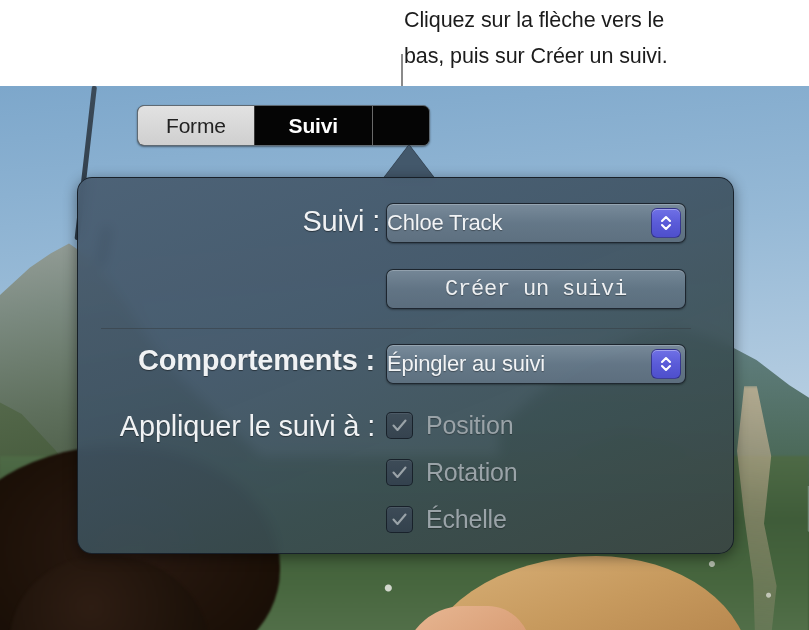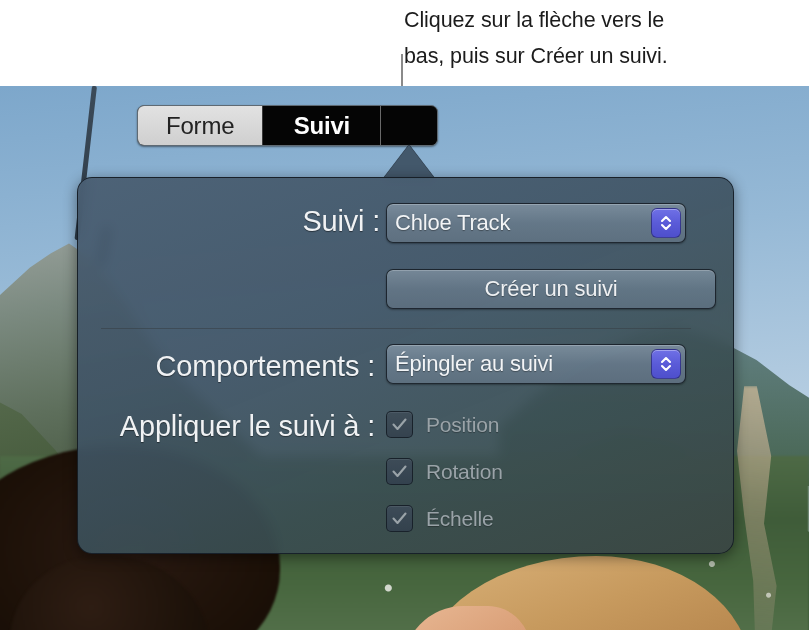--- a/index.html
+++ b/index.html
@@ -129,21 +129,21 @@
     position: absolute; left: 137px; top: 105px;
     height: 41px; display: flex; align-items: stretch;
     border-radius: 7px;
     border: 1px solid #5f6a73;
     box-shadow: 0 1px 2px rgba(0,0,0,.45), inset 0 1px 0 rgba(255,255,255,.35);
     overflow: hidden;
     background: #111;
   }
   .seg {
     display: flex; align-items: center; justify-content: center;
-    font-size: 24px; padding: 0 28px; letter-spacing: -0.2px;
+    font-size: 21px; padding: 0 28px; letter-spacing: -0.2px;
   }
   .seg-forme {
     background: linear-gradient(180deg, #e2e2e2 0%, #cfcfcf 100%);
     color: #222; min-width: 114px;
   }
   .seg-suivi {
     background: #050505; color: #ffffff; font-weight: 700; min-width: 118px;
     border-left: 1px solid #3b3b3b;
   }
   .seg-arrow {
@@ -177,21 +177,21 @@
     text-align: right; white-space: nowrap;
     text-shadow: 0 1px 1px rgba(0,0,0,.45);
   }
 
   .popup-button {
     display: flex; align-items: center; justify-content: flex-start;
     height: 40px; border-radius: 7px;
     background: linear-gradient(180deg, rgba(125,143,159,.92) 0%, rgba(103,122,139,.92) 50%, rgba(96,114,130,.92) 100%);
     border: 1px solid rgba(22,30,38,.9);
     box-shadow: inset 0 1px 0 rgba(255,255,255,.22), 0 1px 2px rgba(0,0,0,.35);
-    position: relative; padding-left: 8px; padding-right: 46px;
+    position: relative; padding-left: 0; padding-right: 46px;
   }
   .popup-button .pb-text {
     color: #f2f4f6; font-size: 22px; letter-spacing: -0.2px; white-space: nowrap;
     text-shadow: 0 1px 1px rgba(0,0,0,.35);
   }
   .stepper {
     position: absolute; right: 4px; top: 4px;
     width: 30px; height: 30px; border-radius: 6px;
     background: linear-gradient(180deg, #6f70e6 0%, #5a5bd8 50%, #4e4fcc 100%);
     border: 1px solid rgba(30,30,90,.6);
@@ -221,21 +221,21 @@
   .checkbox-row { position: absolute; display: flex; align-items: center; gap: 13px; }
   .checkbox {
     width: 27px; height: 27px; border-radius: 5px;
     background: linear-gradient(180deg, rgba(62,76,88,.95) 0%, rgba(52,66,78,.95) 100%);
     border: 1px solid rgba(20,28,36,.85);
     display: flex; align-items: center; justify-content: center;
     box-shadow: inset 0 1px 0 rgba(255,255,255,.08);
   }
   .checkbox svg { display: block; }
   .check-label {
-    color: #9aa3a8; font-size: 21px; letter-spacing: -0.2px; white-space: nowrap;
+    color: #9aa3a8; font-size: 25px; letter-spacing: -0.2px; white-space: nowrap;
     text-shadow: 0 1px 1px rgba(0,0,0,.3);
   }
 </style>
 </head>
 <body>
 
 <div id="root">
 
   <div class="caption-band">
     <div class="caption-text">Cliquez sur la flèche vers le
@@ -281,27 +281,27 @@
     <div class="popup-button" style="position:absolute; left:308px; top:25px; width:300px;">
       <span class="pb-text">Chloe Track</span>
       <span class="stepper">
         <svg width="16" height="20" viewBox="0 0 16 20" aria-hidden="true">
           <path d="M4 8 L8 4 L12 8" fill="none" stroke="#ffffff" stroke-width="2.1" stroke-linecap="round" stroke-linejoin="round"></path>
           <path d="M4 12 L8 16 L12 12" fill="none" stroke="#ffffff" stroke-width="2.1" stroke-linecap="round" stroke-linejoin="round"></path>
         </svg>
       </span>
     </div>
 
-    <div class="push-button" style="position:absolute; left:308px; top:91px; width:330px;">
+    <div class="push-button" style="position:absolute; left:308px; top:91px; width:300px;font-family:Liberation Mono, monospace;">
       <span class="pbn-text">Créer un suivi</span>
     </div>
 
     <div class="separator" style="position:absolute; left:23px; top:150px; width:590px;"></div>
 
-    <div class="row" style="left:0; top:172px; width:297px; justify-content:flex-end;">
+    <div class="row" style="left:0; top:166px; width:297px; justify-content:flex-end;font-weight:bold;">
       <span class="field-label">Comportements :</span>
     </div>
     <div class="popup-button" style="position:absolute; left:308px; top:166px; width:300px;">
       <span class="pb-text">Épingler au suivi</span>
       <span class="stepper">
         <svg width="16" height="20" viewBox="0 0 16 20" aria-hidden="true">
           <path d="M4 8 L8 4 L12 8" fill="none" stroke="#ffffff" stroke-width="2.1" stroke-linecap="round" stroke-linejoin="round"></path>
           <path d="M4 12 L8 16 L12 12" fill="none" stroke="#ffffff" stroke-width="2.1" stroke-linecap="round" stroke-linejoin="round"></path>
         </svg>
       </span>

